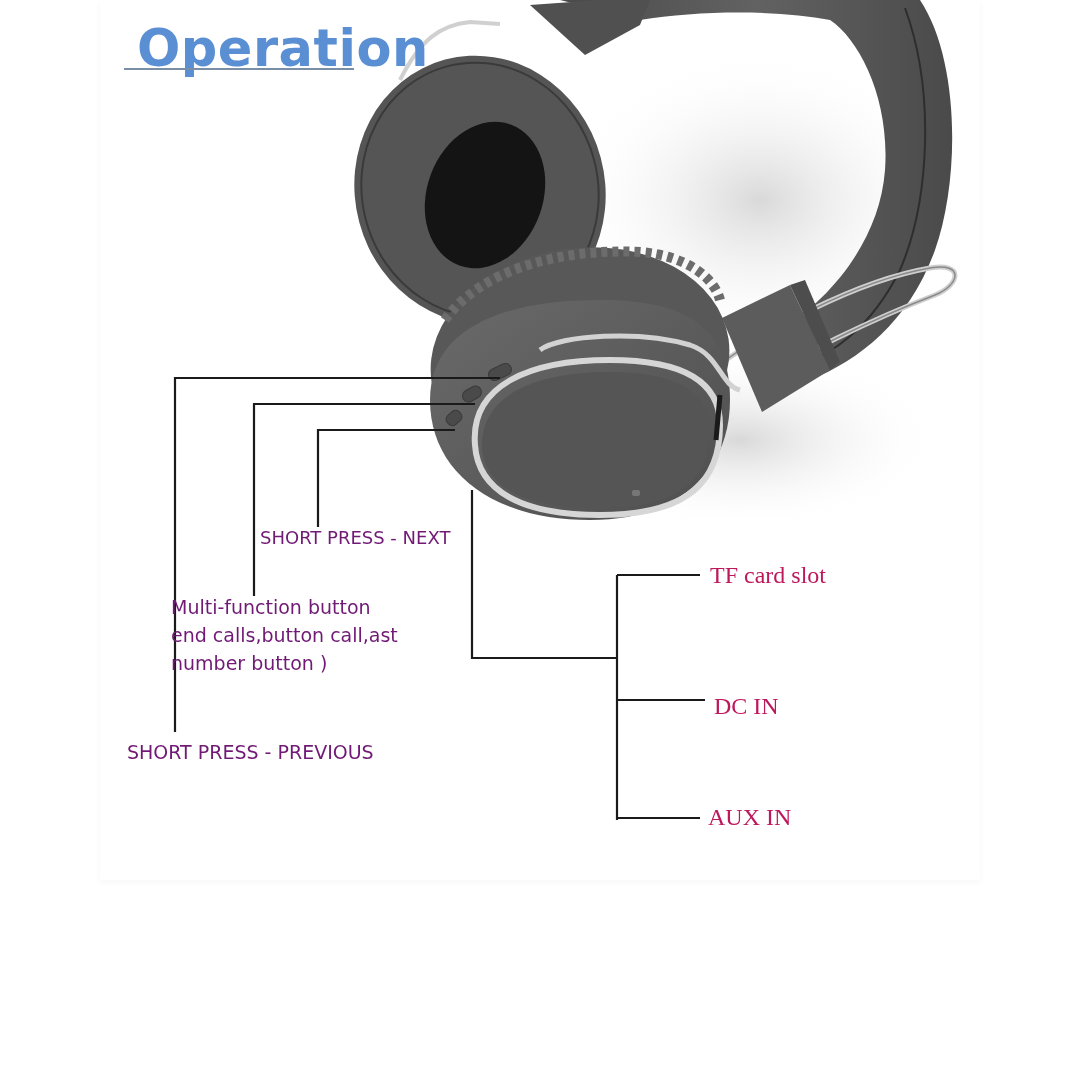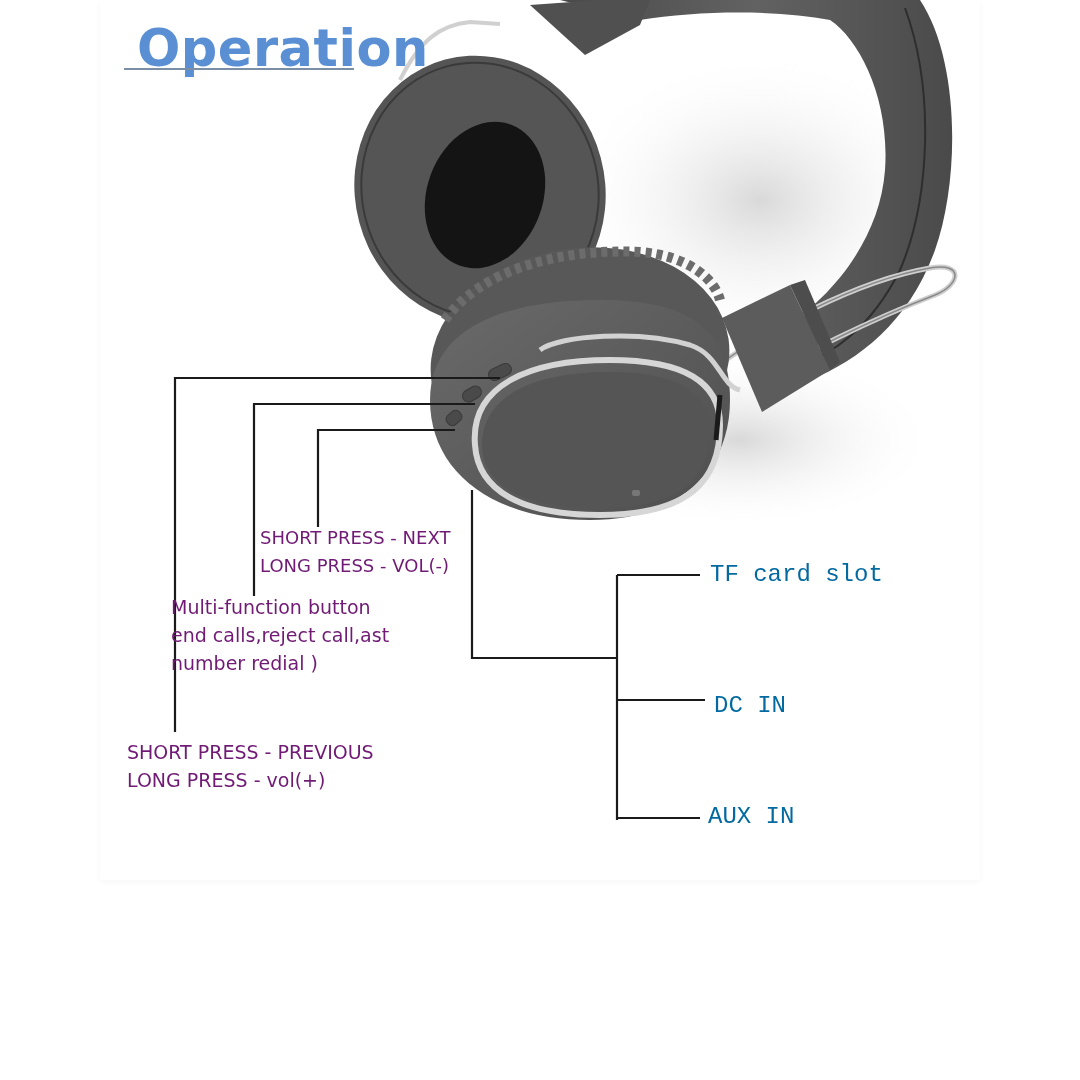--- a/index.html
+++ b/index.html
@@ -3,21 +3,21 @@
   <meta charset="utf-8">
   <style>
     html, body { margin:0; padding:0; }
     body { width:1080px; height:1080px; background:#ffffff; position:relative; overflow:hidden; font-family:"DejaVu Sans", sans-serif; }
     .panel { position:absolute; left:100px; top:0; width:880px; height:880px; background:#fff; box-shadow:0 2px 6px rgba(0,0,0,0.04); }
     .title { position:absolute; left:125px; top:26px; font-family:"DejaVu Sans", sans-serif; font-weight:bold; font-size:51px; color:var(--title-color); letter-spacing:0.5px; line-height:46px;margin-left:12px; }
     .title-underline { position:absolute; left:124px; top:68px; width:230px; height:2px; background:#7a8fa6; }
     .figure { position:absolute; left:0; top:0; width:1080px; height:1080px; }
     .label { position:absolute; color:#701a75; font-family:"DejaVu Sans", sans-serif; font-size:19px; line-height:28px; white-space:pre; }
     .label.small { font-size:18px; }
-    .port-label { position:absolute; color:#0369a1; font-family:Liberation Mono, monospace; font-size:24px; line-height:30px; white-space:pre; }
+    .port-label { position:absolute; color:#be185d; font-family:Liberation Serif, serif; font-size:24px; line-height:30px; white-space:pre; }
   </style>
 </head>
 <body>
 
 <div class="panel"></div>
 
 <svg class="figure" viewBox="0 0 1080 1080" xmlns="http://www.w3.org/2000/svg">
   <defs>
     <radialGradient id="shadowGrad" cx="0.5" cy="0.5" r="0.5">
       <stop offset="0" stop-color="#cfcfcf" stop-opacity="0.8"></stop>
@@ -96,21 +96,21 @@
     <polyline points="617,575 617,820"></polyline>
     <polyline points="617,575 700,575"></polyline>
     <polyline points="617,700 705,700"></polyline>
     <polyline points="617,818 700,818"></polyline>
   </g>
 </svg>
 
 <div class="title">Operation</div>
 <div class="title-underline"></div>
 
-<div class="label" style="left:107px; top:738px;margin-left:20px;"><div>SHORT PRESS - PREVIOUS</div><div>LONG PRESS - vol(+)</div></div>
+<div class="label" style="left:107px; top:738px;margin-left:20px;"><div>SHORT PRESS - PREVIOUS</div></div>
 
-<div class="label" style="left:171px; top:593px;"><div>Multi-function button</div><div>end calls,reject call,ast</div><div>number redial )</div></div>
+<div class="label" style="left:171px; top:593px;"><div>Multi-function button</div><div>end calls,button call,ast</div><div>number button )</div></div>
 
-<div class="label small" style="left:260px; top:524px;"><div>SHORT PRESS - NEXT</div><div>LONG PRESS - VOL(-)</div></div>
+<div class="label small" style="left:260px; top:524px;"><div>SHORT PRESS - NEXT</div></div>
 
 <div class="port-label" style="left:710px; top:560px;">TF card slot</div>
 <div class="port-label" style="left:714px; top:691px;">DC IN</div>
 <div class="port-label" style="left:708px; top:802px;text-align:center;">AUX IN</div>
 
 </body></html>

